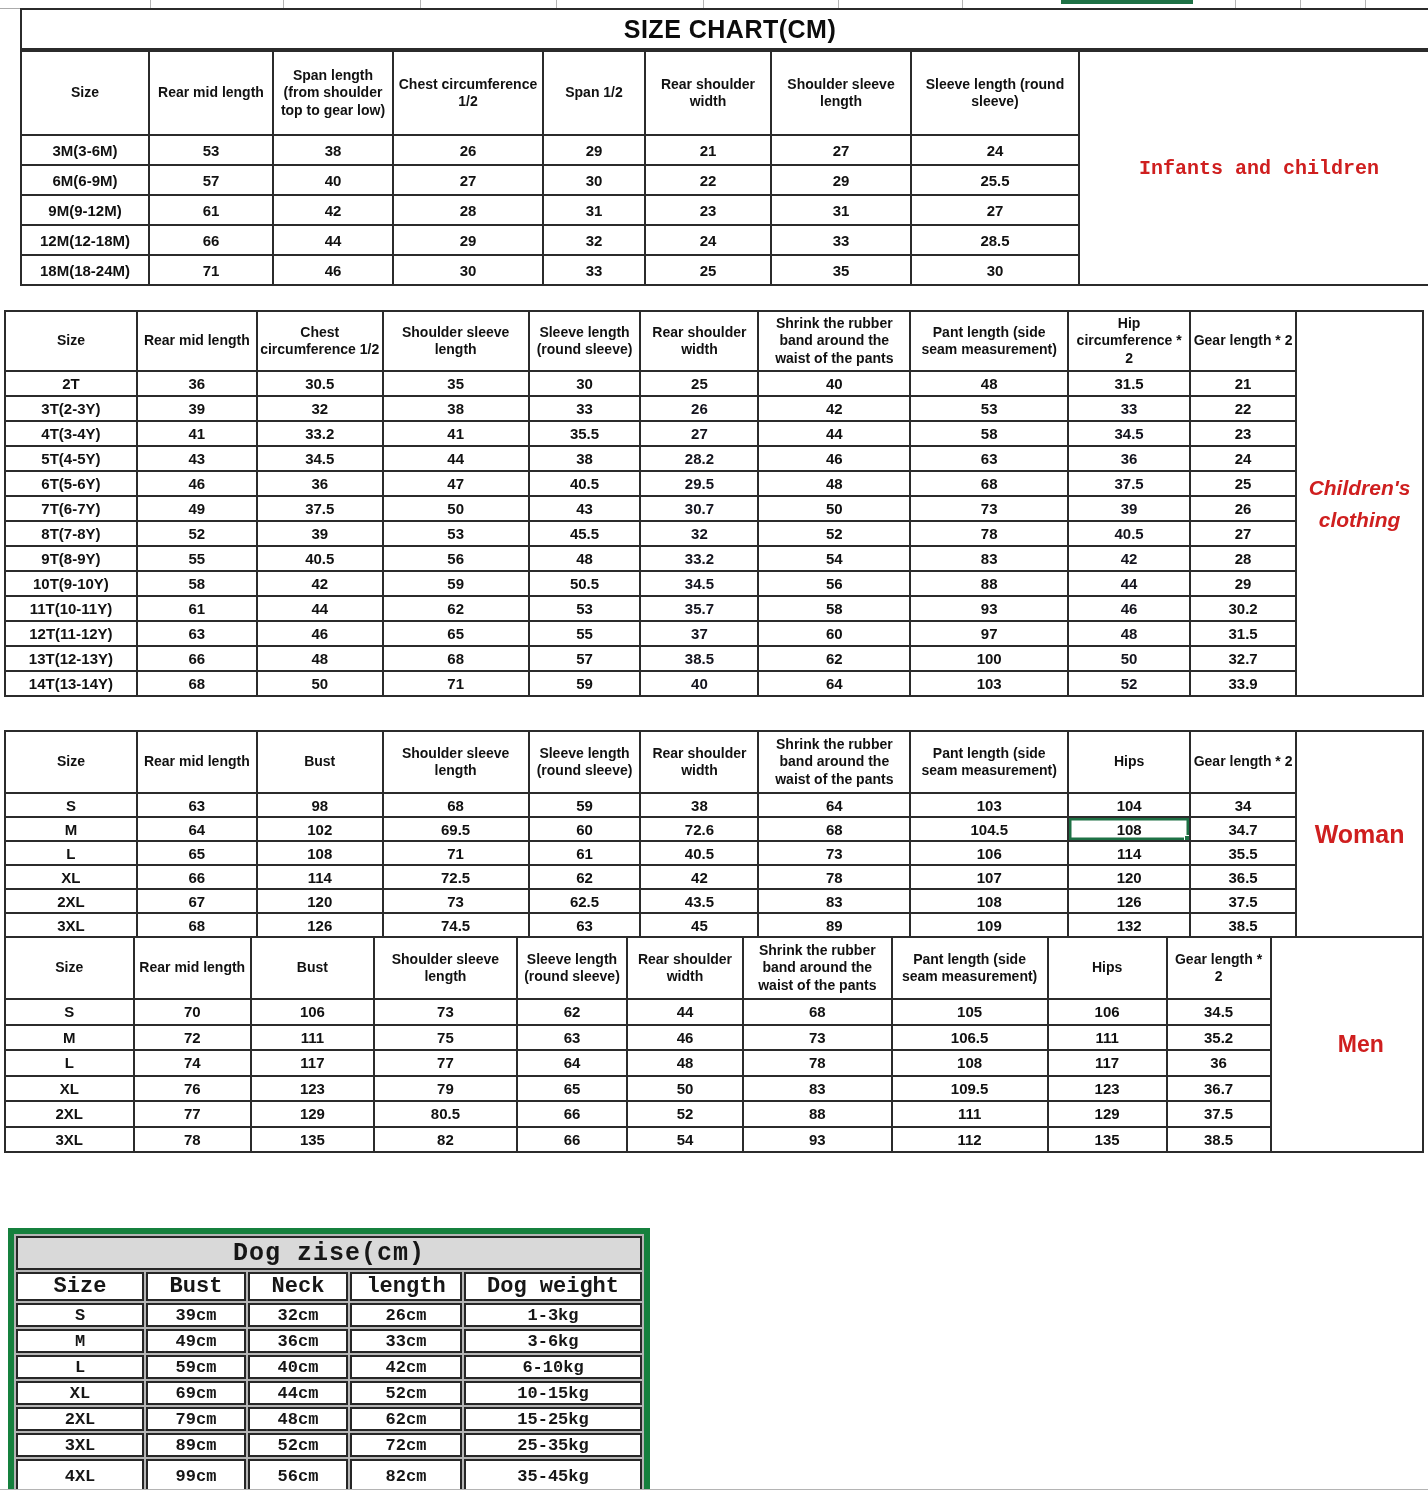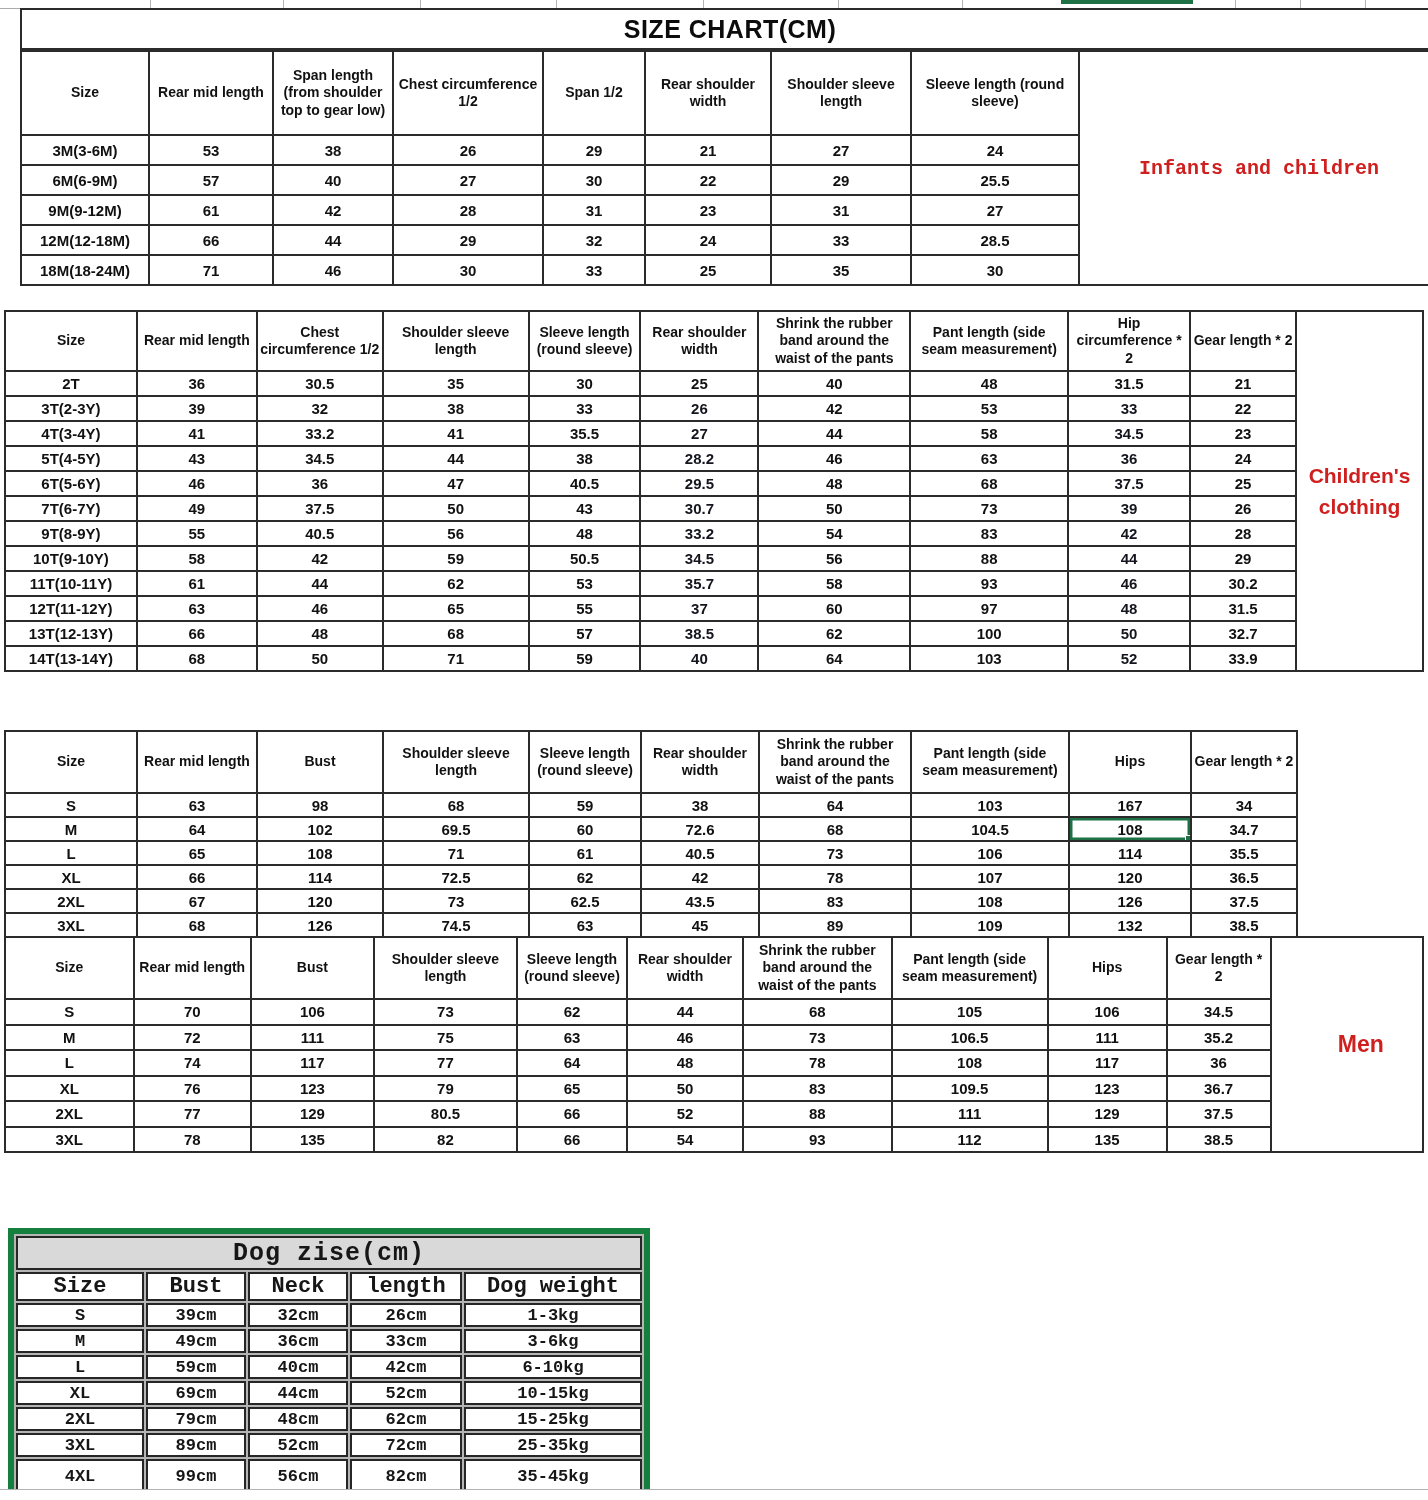--- a/index.html
+++ b/index.html
@@ -52,21 +52,21 @@
   }
   .infants-label{font-size:20px;font-family:Liberation Mono, monospace;}
 
   .sec-children{position:absolute;top:310px;left:4px;width:1420px;}
   .t2 thead th{height:56px;}
   .t2 tbody td{height:21px;}
   .label-col{
     width:125px;border:2px solid #2b2b2b;margin-left:-2px;display:flex;align-items:center;justify-content:center;
     color:var(--label_red,#cf1f1f);font-weight:bold;text-align:center;background:#fff;
   }
-  .children-label{font-size:21px;line-height:1.5;}
+  .children-label{font-size:21px;line-height:1.5;font-style:italic;}
 
   .sec-adults{position:absolute;top:730px;left:4px;width:1420px;}
   .tw thead th,.tm thead th{height:58px;}
   .tw tbody td{height:20px;}
   .tm tbody td{height:21.5px;}
   .woman-label{font-size:25px;}
   .men-label{font-size:23px;padding-left:28px;}
 
   
   .sec-dog{position:absolute;top:1228px;left:8px;}
@@ -282,20 +282,32 @@
               <td class="blue">37.5</td>
               <td class="blue">50</td>
               <td class="blue">43</td>
               <td class="blue dark">30.7</td>
               <td class="blue">50</td>
               <td class="blue">73</td>
               <td class="blue dark">39</td>
               <td class="blue">26</td>
             </tr>
             <tr>
+              <td class="navy">8T(7-8Y)</td>
+              <td class="navy">52</td>
+              <td class="navy">39</td>
+              <td class="navy">53</td>
+              <td class="navy">45.5</td>
+              <td class="navy dark">32</td>
+              <td class="navy">52</td>
+              <td class="navy">78</td>
+              <td class="navy dark">40.5</td>
+              <td class="navy">27</td>
+            </tr>
+            <tr>
               <td class="navy">9T(8-9Y)</td>
               <td class="navy">55</td>
               <td class="navy">40.5</td>
               <td class="navy">56</td>
               <td class="navy">48</td>
               <td class="navy dark">33.2</td>
               <td class="navy">54</td>
               <td class="navy">83</td>
               <td class="navy dark">42</td>
               <td class="navy">28</td>
@@ -398,21 +410,21 @@
         <tbody>
             <tr>
               <td>S</td>
               <td>63</td>
               <td>98</td>
               <td>68</td>
               <td>59</td>
               <td>38</td>
               <td>64</td>
               <td>103</td>
-              <td>167</td>
+              <td>104</td>
               <td>34</td>
             </tr>
             <tr>
               <td>M</td>
               <td>64</td>
               <td>102</td>
               <td>69.5</td>
               <td>60</td>
               <td>72.6</td>
               <td>68</td>
@@ -463,20 +475,21 @@
               <td>74.5</td>
               <td>63</td>
               <td>45</td>
               <td>89</td>
               <td>109</td>
               <td>132</td>
               <td>38.5</td>
             </tr>
           </tbody>
       </table>
+      <div class="label-col woman-label">Woman</div>
     </div>
     <div class="flexrow" style="margin-top:-2px;">
       <table class="grid tm">
         <colgroup>
           <col style="width:132px">
             <col style="width:120px">
             <col style="width:126px">
             <col style="width:146px">
           <col style="width:112px">
             <col style="width:118px">

